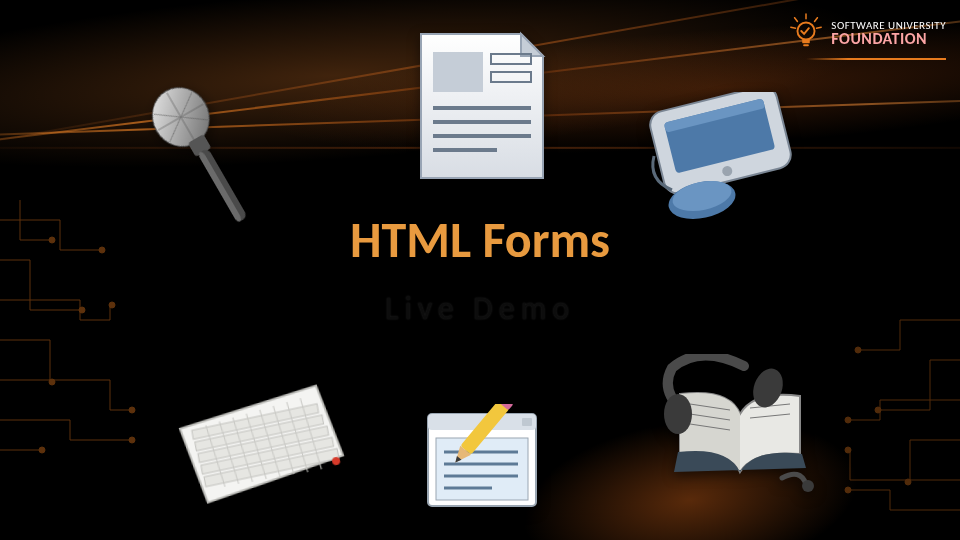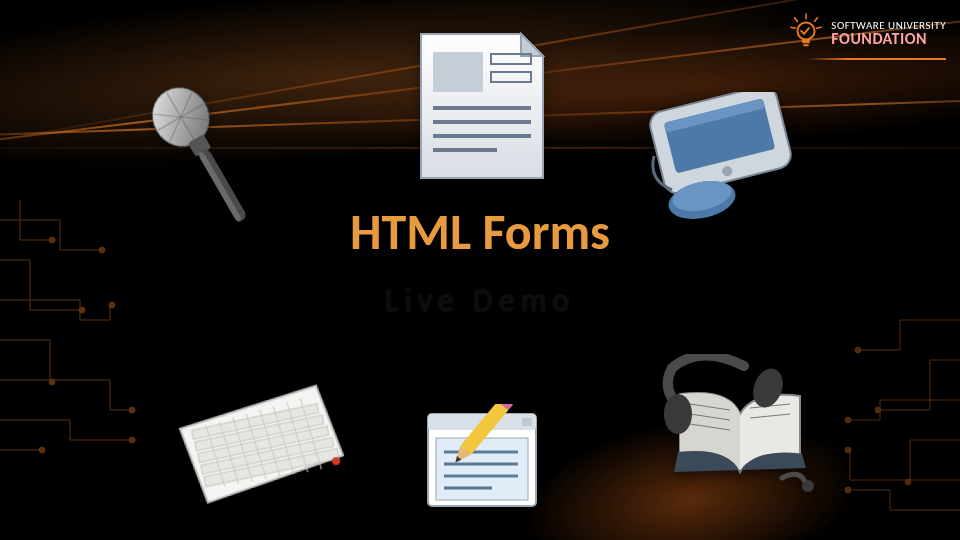--- a/index.html
+++ b/index.html
@@ -31,21 +31,21 @@
 
 .logo{position:absolute;top:12px;right:14px;display:flex;align-items:center;gap:6px}
 .logo .bulb svg{width:38px;height:38px}
 .logo .txt{display:flex;flex-direction:column;line-height:1}
 .logo .l1{color:#fff;font-size:11px;letter-spacing:.5px;font-weight:400}
 .logo .l2{color:#fca5a5;font-size:16px;font-weight:700;letter-spacing:.5px}
 .logo::after{content:"";position:absolute;bottom:-6px;right:0;width:140px;height:2px;
   background:linear-gradient(90deg,transparent,#e87b1e 30%,#e87b1e)}
 
 
-.title-block{position:absolute;left:50%;transform:translateX(-50%);top:206px;text-align:center}
+.title-block{position:absolute;left:50%;transform:translateX(-50%);top:214px;text-align:center}
 .title{color:#e89a3f;font-size:50px;font-weight:700;line-height:1.05}
 .subtitle{color:#0d0d0d;background:transparent;font-size:32px;font-weight:400;letter-spacing:6px;margin-top:22px;
   text-shadow:0 0 2px rgba(255,255,255,.15)}
 
 
 .ico{position:absolute;filter:drop-shadow(0 4px 6px rgba(0,0,0,.5))}
 .ico svg{display:block}
 
 
 .mic{left:162px;top:62px;transform:rotate(-30deg)}

